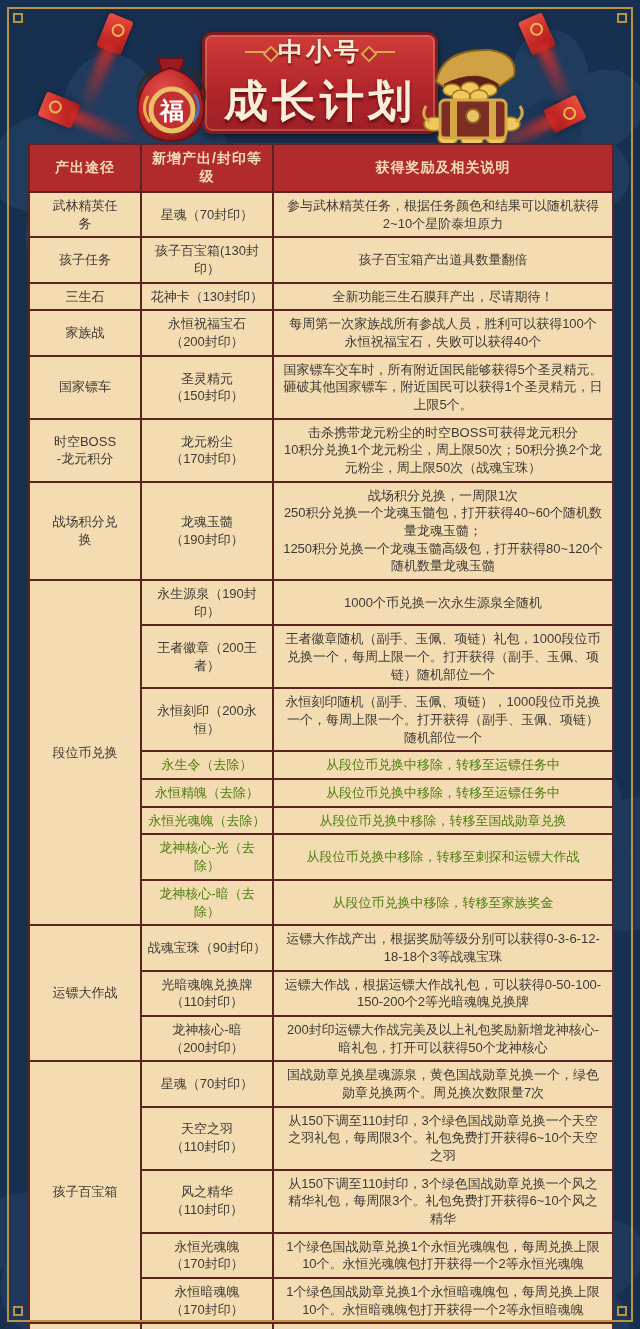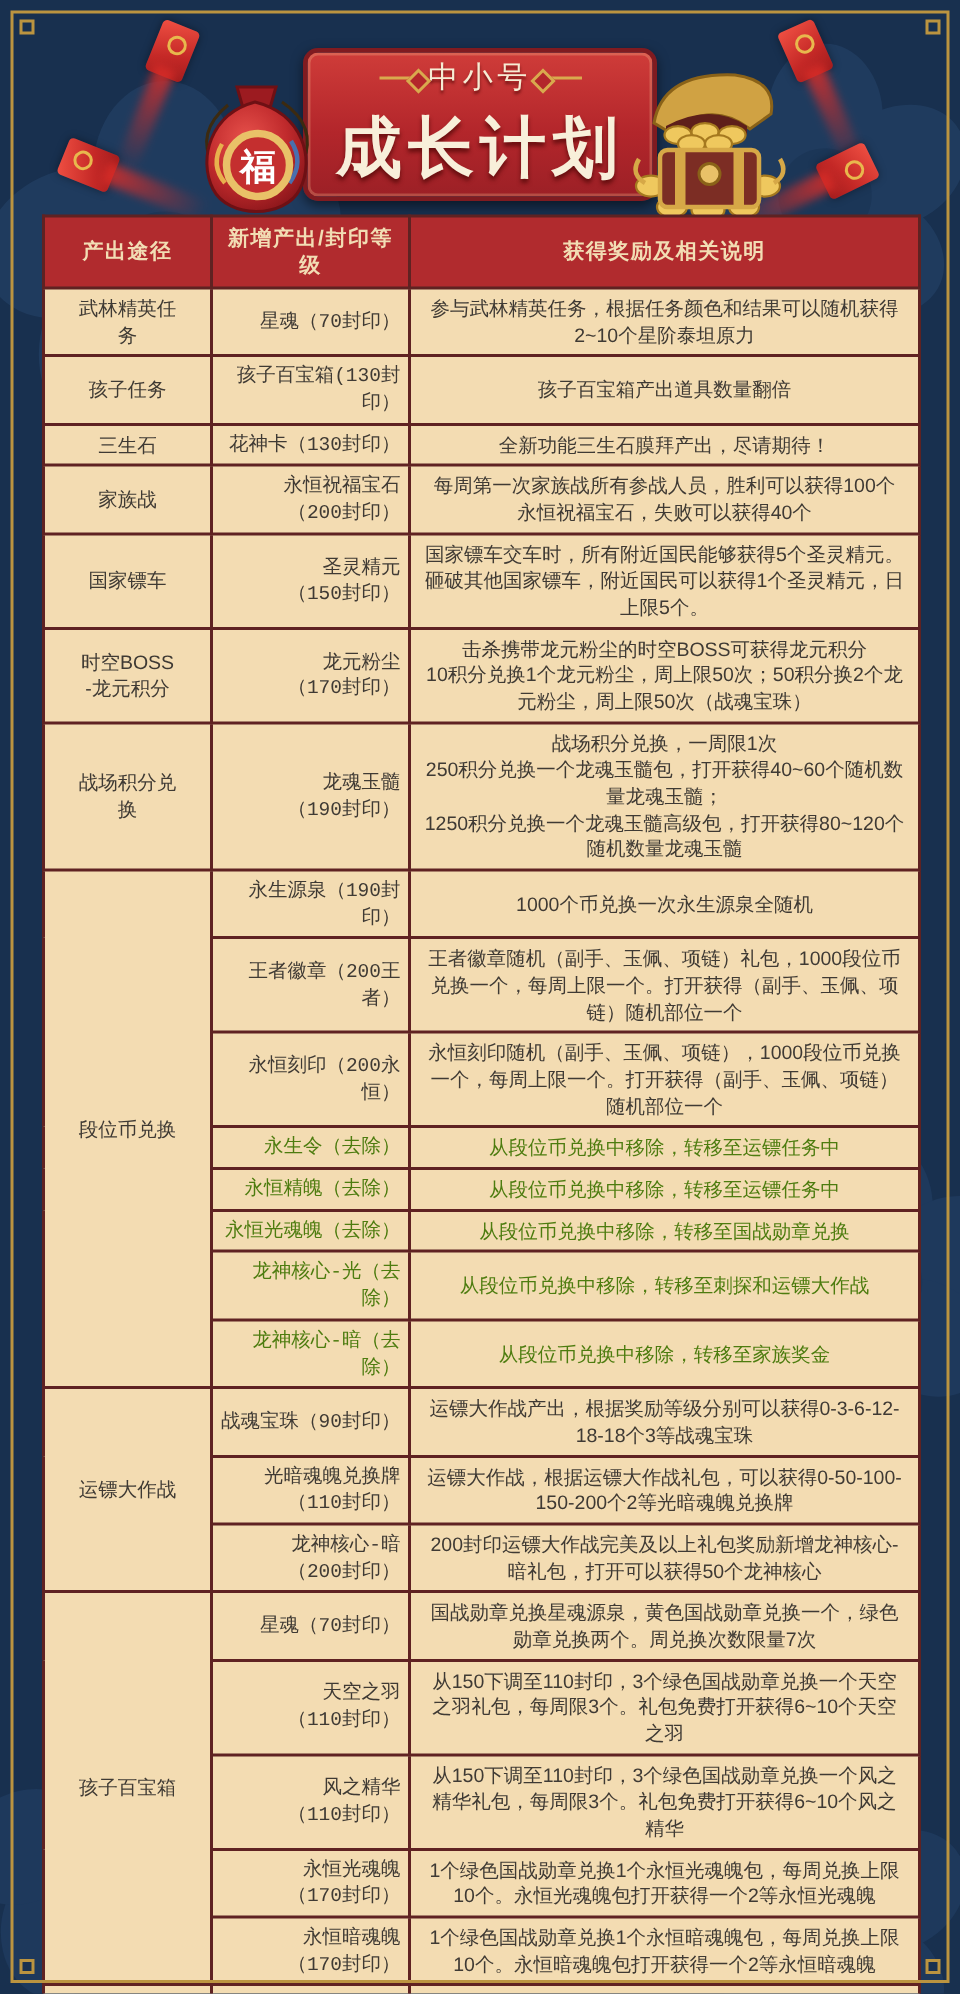--- a/index.html
+++ b/index.html
@@ -26,21 +26,21 @@
   .hero { position:relative; height:143px; z-index:2; }
   .plaque {
     position:absolute; left:202px; top:32px; width:236px; height:102px;
     background:linear-gradient(180deg,#cf3c39 0%,#b3262b 55%,#9c2026 100%);
     border:3px solid #801b20; border-radius:10px;
     box-shadow:inset 0 0 0 2px rgba(255,210,160,.25), 0 3px 8px rgba(0,0,0,.5);
     display:flex; flex-direction:column; align-items:center; justify-content:center;
   }
   .plaque-line1 {
     display:flex; align-items:center; gap:7px;
-    color:#f6ecd4; font-size:20px; font-weight:normal; letter-spacing:3px;
+    color:#f6ecd4; font-size:25px; font-weight:bold; letter-spacing:3px;
     text-shadow:0 2px 2px rgba(90,10,10,.8);
     justify-content:center;
   }
   .orn { width:26px; height:2px; background:#d9a94e; position:relative; }
   .orn::after {
     content:""; position:absolute; top:-3px; width:8px; height:8px;
     background:#b3262b; border:2px solid #d9a94e; transform:rotate(45deg);
   }
   .orn.left::after { right:-6px; } .orn.right::after { left:-6px; }
   .plaque-line2 {
@@ -75,21 +75,21 @@
   th {
     background:#b12b2e; color:#f2ddb4; font-size:14px; font-weight:bold;
     padding:5px 4px; border:2px solid #5f2222; letter-spacing:1px;
   }
   td {
     background:#f3dcb2; border:2px solid #5f2222; color:#3f3a34;
     font-size:13px; line-height:1.36; vertical-align:middle;
     white-space:pre-line;
   }
   td.group { text-align:center; padding:4px 20px; }
-  td.item  { text-align:right; padding:4px 5px;font-family:Liberation Mono, monospace; }
+  td.item  { text-align:center; padding:4px 5px; }
   td.desc  { text-align:center; padding:4px 9px; }
   td.removed { color:#4d7c0f; }
 </style>
 </head>
 <body>
 
 <svg class="flower" style="left:-40px; top:30px;" width="300" height="300" viewBox="0 0 100 100">
   <g fill="#274identical"></g>
   <g fill="#27476e">
     <ellipse cx="50" cy="28" rx="16" ry="20"></ellipse>

